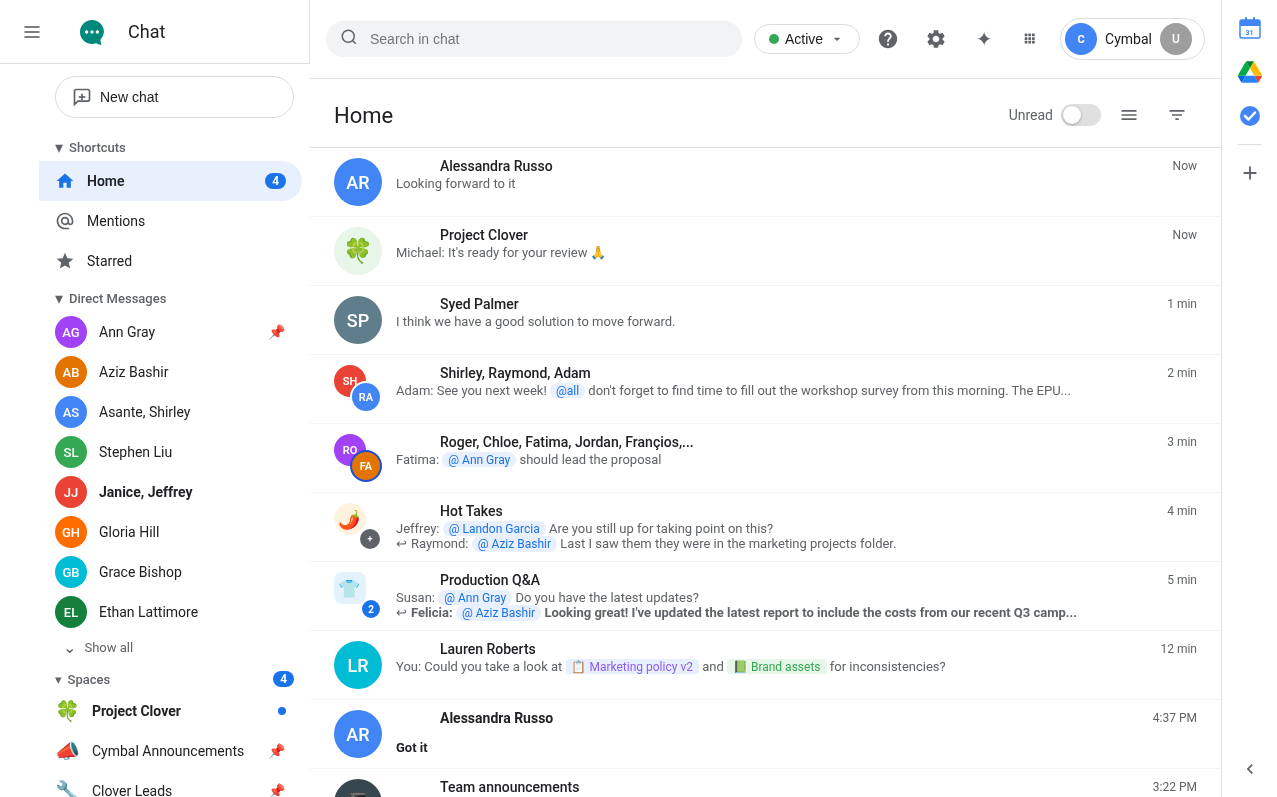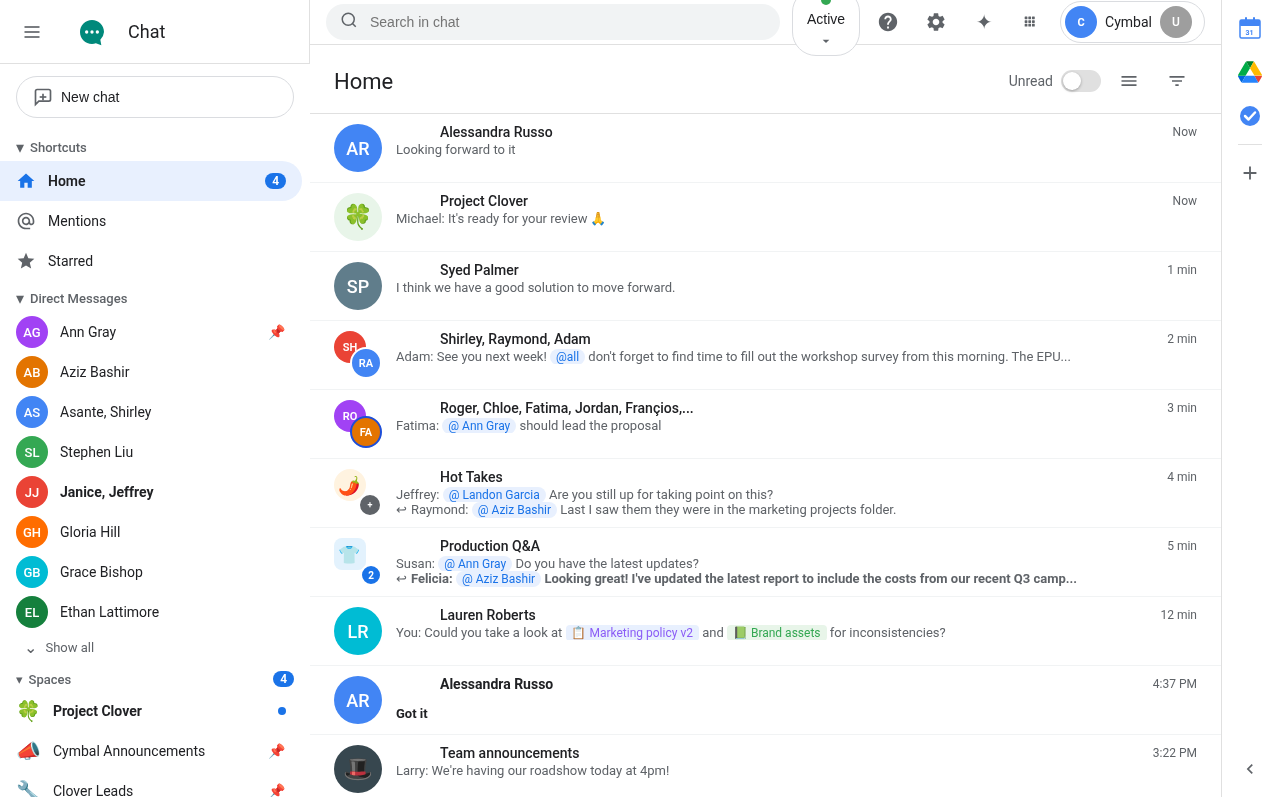--- a/index.html
+++ b/index.html
@@ -30,28 +30,28 @@
     .show-all { padding: 6px 16px 6px 24px; font-size: 13px; color: #5f6368; cursor: pointer; display: flex; align-items: center; gap: 8px; }
 
     .spaces-header { display: flex; align-items: center; padding: 8px 16px 4px; }
     .spaces-header .label { font-size: 13px; color: #5f6368; font-weight: 500; flex: 1; cursor: pointer; display: flex; align-items: center; gap: 6px; }
     .spaces-header .badge { background: #1a73e8; color: #fff; border-radius: 12px; padding: 1px 7px; font-size: 12px; font-weight: 600; margin-left: 4px; }
 
     
     .main { flex: 1; display: flex; flex-direction: column; overflow: hidden; }
 
     
-    .topbar { height: 45px; border-bottom: 1px solid #e0e0e0; display: flex; align-items: center; padding: 0 16px; gap: 12px; flex-shrink: 0; }
+    .topbar { height: 79px; border-bottom: 1px solid #e0e0e0; display: flex; align-items: center; padding: 0 16px; gap: 12px; flex-shrink: 0; }
 
     .search-bar { flex: 1; max-width: 720px; position: relative; }
     .search-bar input { width: 100%; padding: 10px 16px 10px 44px; border-radius: 24px; border: none; background: #f1f3f4; font-size: 14px; color: #202124; outline: none; }
     .search-icon-wrap { position: absolute; left: 14px; top: 50%; transform: translateY(-50%); color: #5f6368; font-size: 18px; }
 
     .topbar-right { display: flex; align-items: center; gap: 8px; margin-left: auto; }
-    .status-btn { display: flex; align-items: center; gap: 6px; padding: 6px 14px; border-radius: 24px; border: 1px solid #dadce0; background: #fff; cursor: pointer; font-size: 14px; color: #202124; flex-direction: column; }
+    .status-btn { display: flex; align-items: center; gap: 6px; padding: 6px 14px; border-radius: 24px; border: 1px solid #dadce0; background: #fff; cursor: pointer; font-size: 14px; color: #202124; }
     .status-dot { width: 10px; height: 10px; border-radius: 50%; background: #34a853; }
     .icon-btn { width: 40px; height: 40px; border-radius: 50%; display: flex; align-items: center; justify-content: center; cursor: pointer; border: none; background: none; color: #5f6368; font-size: 20px; }
     .user-chip { display: flex; align-items: center; gap: 8px; padding: 4px 12px 4px 4px; border-radius: 24px; border: 1px solid #dadce0; cursor: pointer; }
     .user-avatar { width: 32px; height: 32px; border-radius: 50%; background: #5f6368; overflow: hidden; }
 
     
     .content { flex: 1; overflow-y: auto; padding: 0; }
     .content::-webkit-scrollbar { width: 6px; }
     .content::-webkit-scrollbar-thumb { background: #dadce0; border-radius: 3px; }
 
@@ -101,21 +101,21 @@
         <rect width="48" height="48" rx="10" fill="white"></rect>
         <path d="M24 6C14.06 6 6 14.06 6 24s8.06 18 18 18c2.04 0 3.98-.34 5.8-.96L38 44l-1.5-8.3A17.93 17.93 0 0 0 42 24c0-9.94-8.06-18-18-18z" fill="#00897b"></path>
         <circle cx="16" cy="24" r="2.5" fill="white"></circle>
         <circle cx="24" cy="24" r="2.5" fill="white"></circle>
         <circle cx="32" cy="24" r="2.5" fill="white"></circle>
       </svg>
     </div>
     <span style="font-size:18px;color:#202124;font-weight:400;">Chat</span>
   </div>
 
-  <div class="sidebar" style="flex:1; border-right:none;">
+  <div class="sidebar" style="flex:1; border-right:none;padding-left:39px;">
 
     <button class="new-chat-btn">
       <svg width="20" height="20" viewBox="0 0 24 24" fill="none" stroke="#5f6368" stroke-width="2">
           <path d="M21 15a2 2 0 0 1-2 2H7l-4 4V5a2 2 0 0 1 2-2h14a2 2 0 0 1 2 2z"></path>
           <line x1="12" y1="8" x2="12" y2="16"></line>
           <line x1="8" y1="12" x2="16" y2="12"></line>
         </svg>
       <span>New chat</span>
     </button>
 

